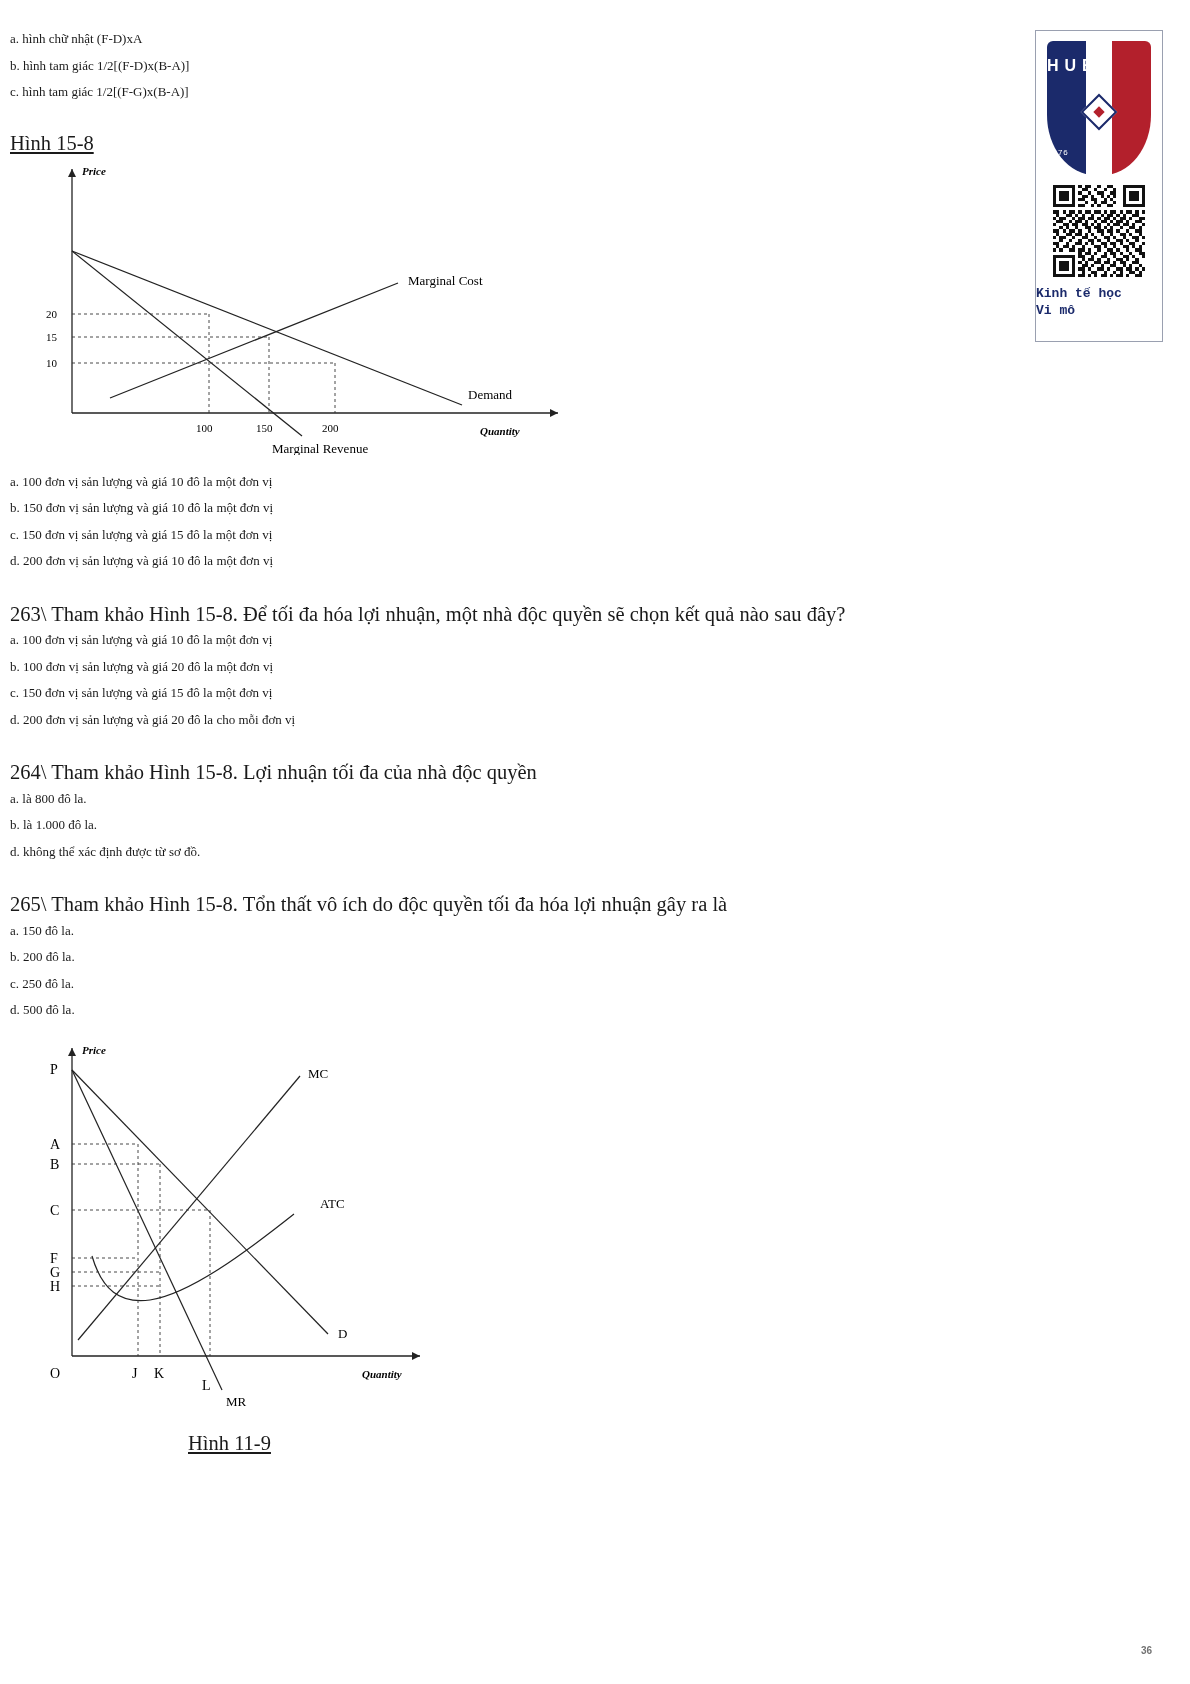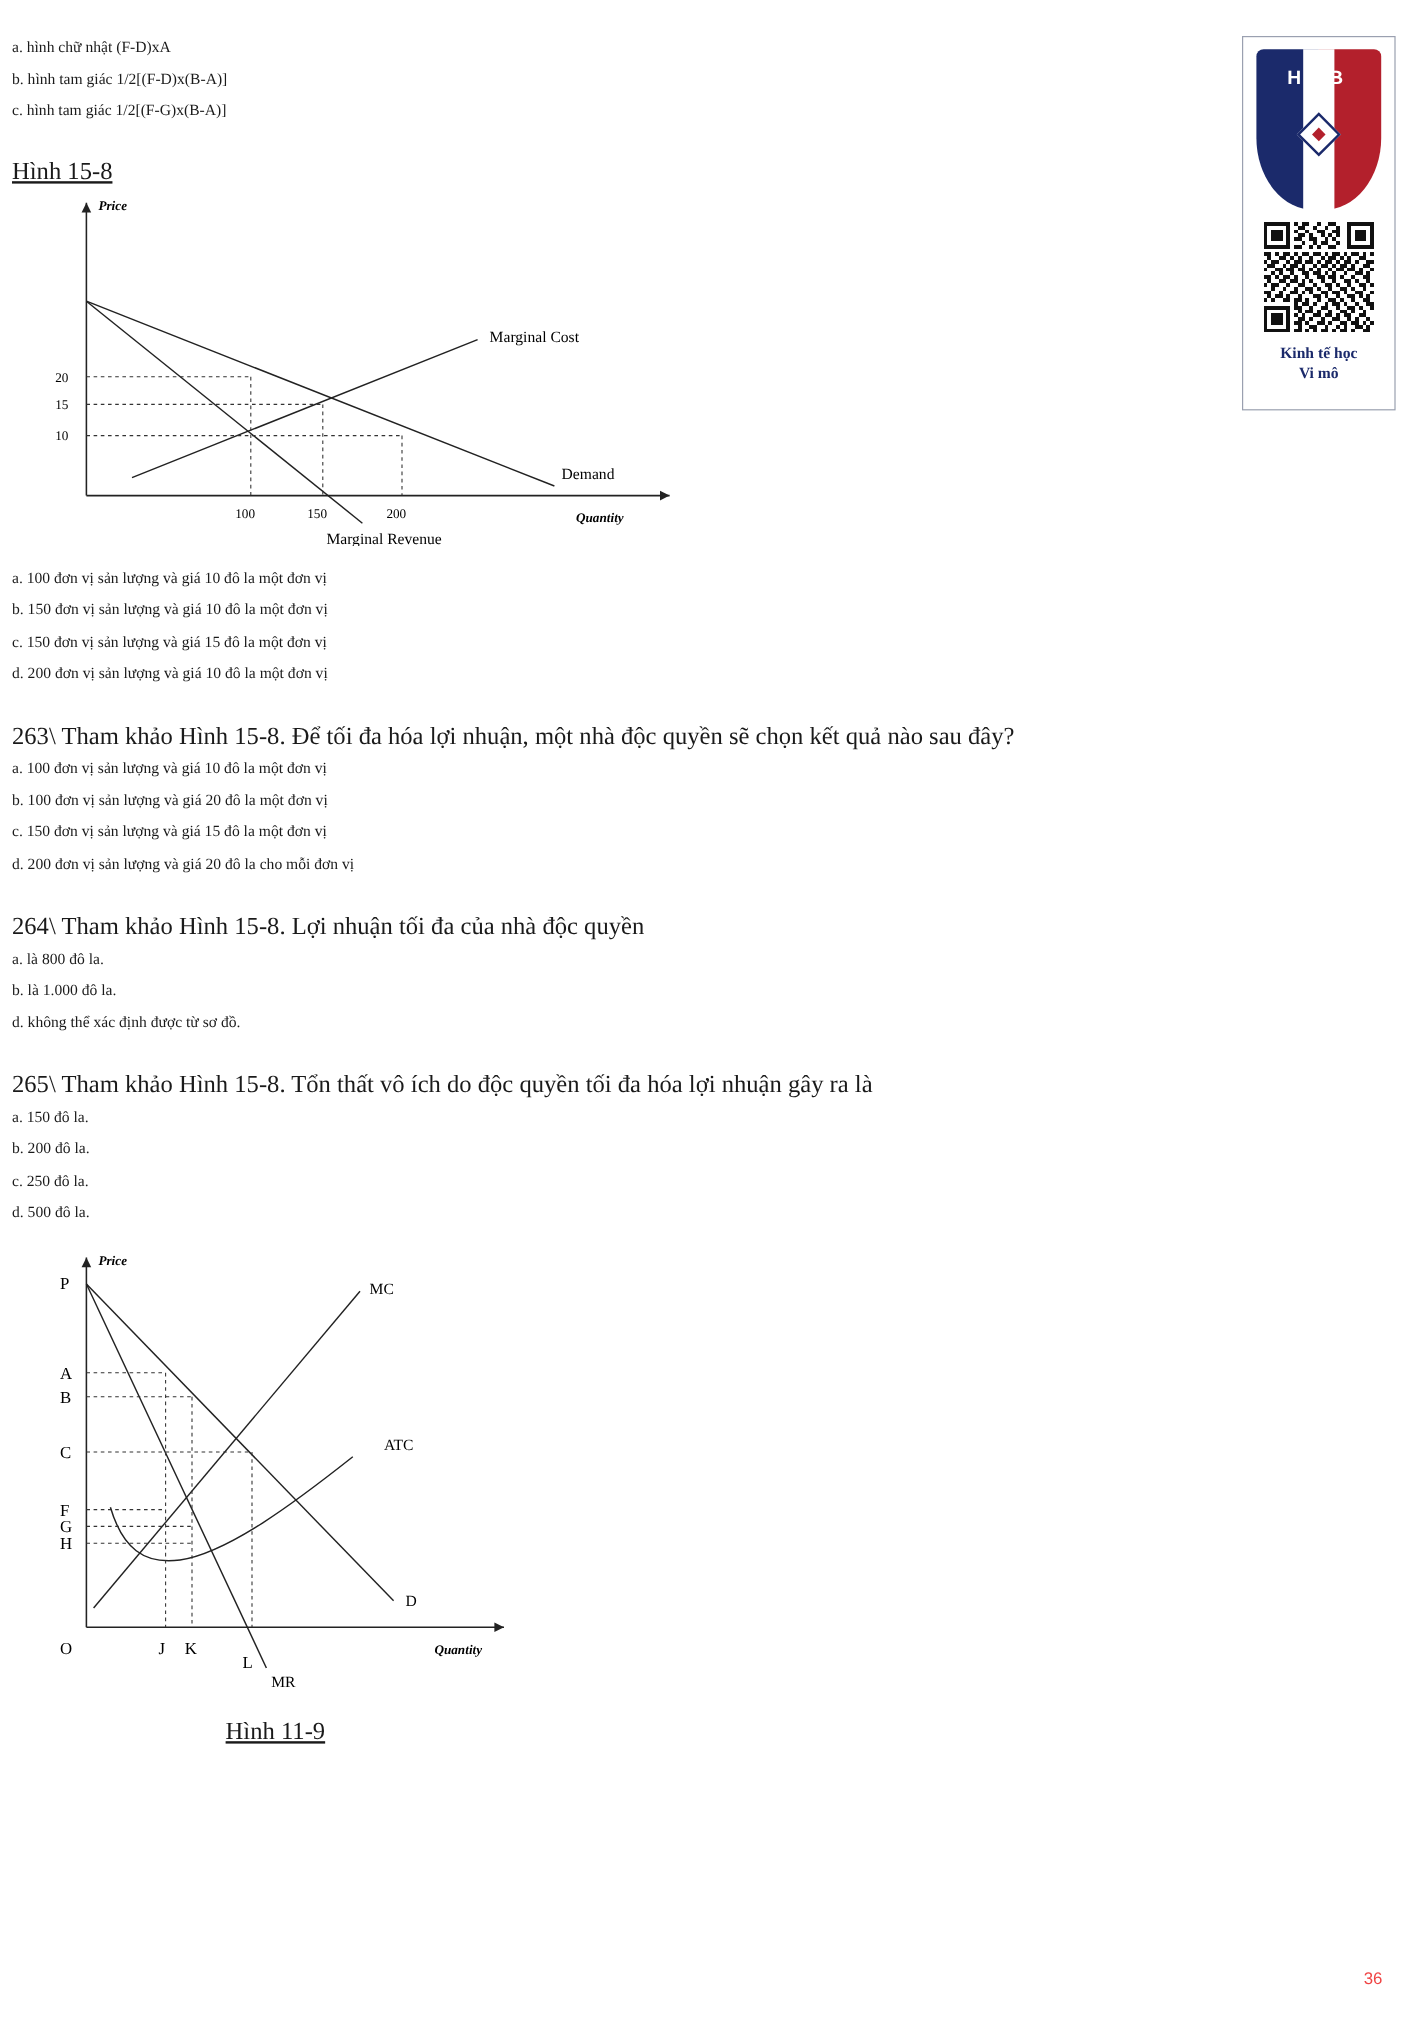--- a/index.html
+++ b/index.html
@@ -41,21 +41,20 @@
   
   .logo-card {
     position: absolute;
     right: 27px;
     top: 30px;
     width: 128px;
     height: 312px;
     border: 1px solid #9aa0b0;
     background: #fff;
     box-sizing: border-box;
-    text-align: center;
   }
   .shield-wrap {
     margin-top: 10px;
     height: 140px;
     position: relative;
   }
   .shield {
     position: relative;
     width: 104px;
     height: 134px;
@@ -127,42 +126,43 @@
     letter-spacing: 1px;
   }
   .qr {
     width: 92px;
     height: 92px;
     margin: 4px auto 0;
     display: block;
   }
   .logo-caption {
     margin-top: 8px;
-    font-family: Liberation Serif, serif;
+    font-family: Liberation Mono, monospace;
     font-weight: bold;
     font-size: 13px;
     color: #1b2a6b;
     line-height: 17px;
   }
   
   .fig {
     position: relative;
   }
   .fig svg { display: block; }
   .fig-label {
     font-size: 20.5px;
     text-decoration: underline;
   }
   .page-number {
     position: absolute;
     right: 38px;
     bottom: 28px;
     font-family: "Liberation Sans", sans-serif;
-    font-size: 14px;
-    color: #ef4444;
+    font-size: 10px;
+    color: #737373;
+    font-weight: bold;
   }
 </style>
 </head>
 <body>
 
 <div class="page">
 
   <div class="logo-card">
     <div class="shield-wrap">
       <div class="shield">

